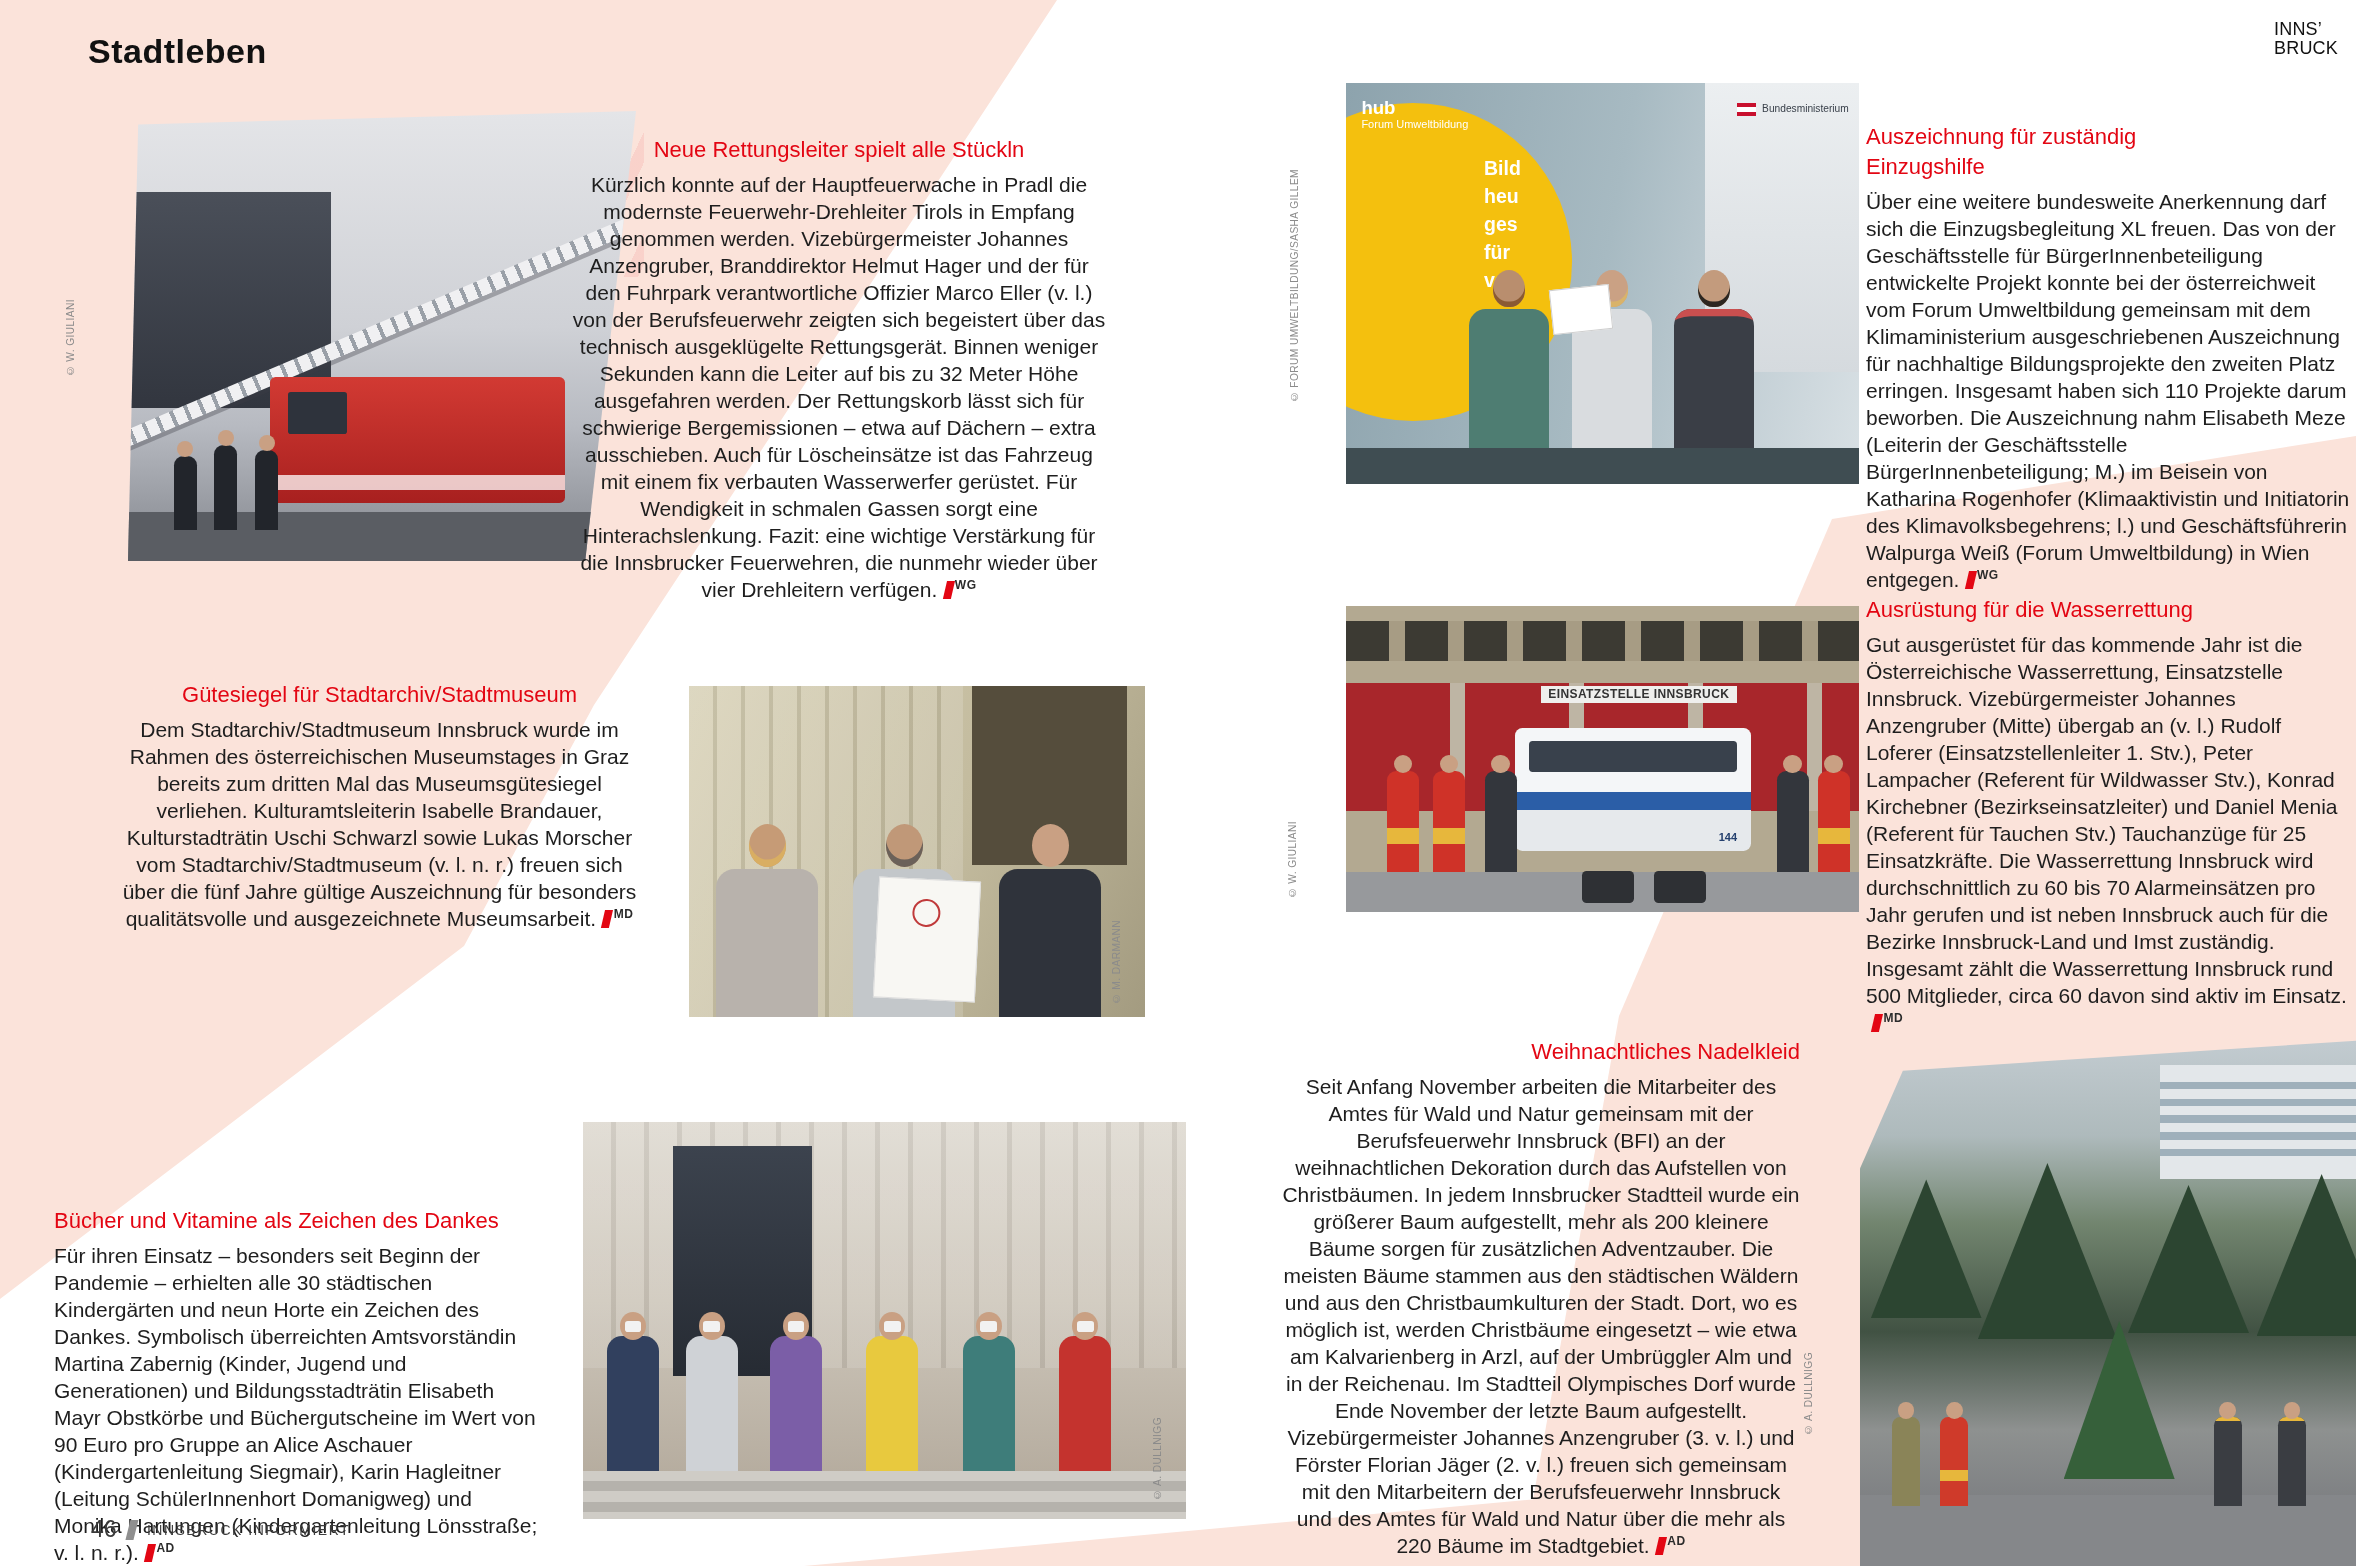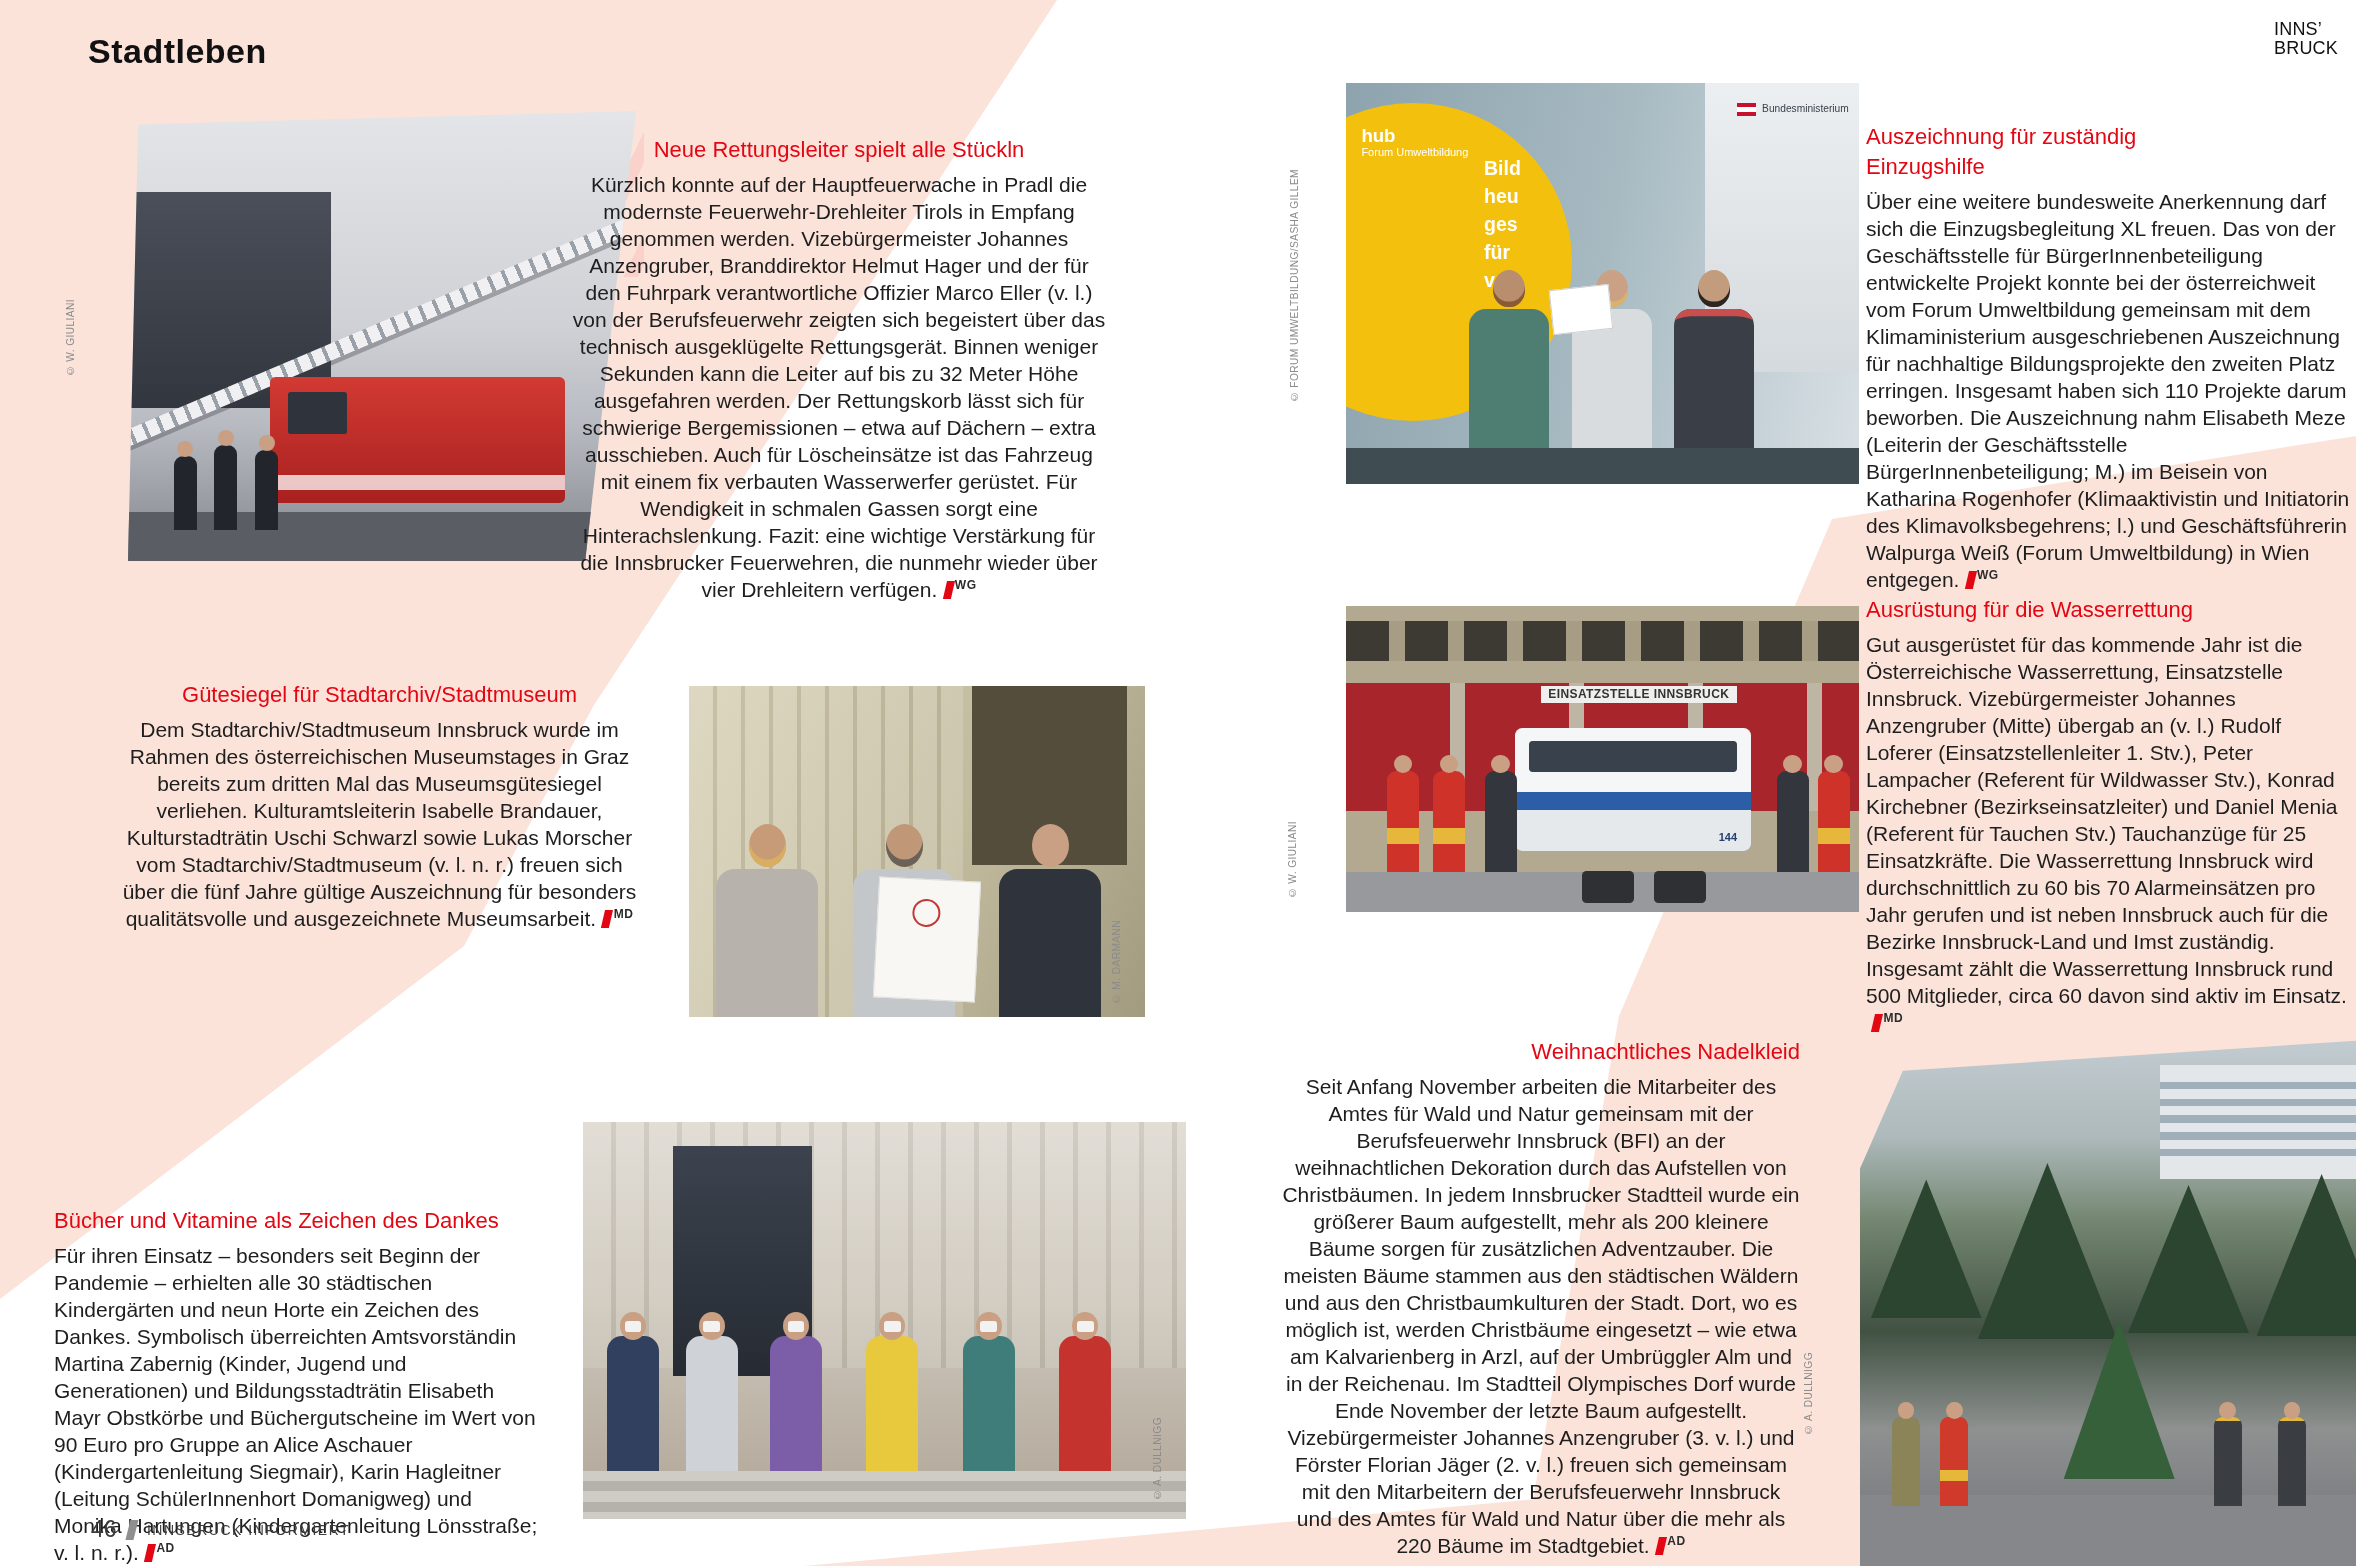--- a/index.html
+++ b/index.html
@@ -70,21 +70,21 @@
   .ph1-fig:before{content:"";position:absolute;top:-15px;left:3.7px;width:16px;height:16px;border-radius:50%;background:#c9a083;}
 
   
   .p2{left:1306px;top:68px;width:513px;height:401px;
       background:linear-gradient(100deg,#8da3ad,#a7bac2 50%,#c4d0d6 78%,#d8e0e4);}
   .ph2-panel{right:0;top:0;width:30%;height:72%;background:linear-gradient(180deg,#eceff1,#d5dade);}
   .ph2-floor{left:0;bottom:0;width:100%;height:9%;background:#3f4d52;}
   .ph2-circle{left:-18%;top:5%;width:62%;aspect-ratio:1/1;border-radius:50%;background:#f4c00e;}
   .ph2-words{position:absolute;right:16%;top:16%;color:#fff;font-weight:700;font-size:19.5px;line-height:28px;white-space:pre-line;text-align:left;}
   .ph2-hub{left:3%;top:4%;color:#fff;font-size:11px;line-height:13px;}
-  .ph2-hub b{display:block;font-size:18.6px;line-height:18.6px;margin-top:28px;}
+  .ph2-hub b{display:block;font-size:18.6px;line-height:18.6px;}
   .ph2-ministry{right:2%;top:5%;display:flex;gap:6.5px;align-items:flex-start;}
   .flag{width:18.6px;height:13px;background:linear-gradient(180deg,#c8102e 0 33%,#fff 33% 66%,#c8102e 66% 100%);}
   .ph2-ministry span{font-size:10.2px;color:#39404a;max-width:102px;line-height:12px;}
   .person{position:absolute;bottom:9%;width:80px;}
   .person .head{width:32px;height:37px;border-radius:50% 50% 46% 46%;margin:0 auto 1.9px;}
   .person .torso{width:80px;height:139px;border-radius:16.7px 16.7px 0 0;}
   .ph2-pa{left:24%;}  .ph2-pa .head{background:#b98e6e;box-shadow:0 -5.6px 0 #8a5a33 inset;} .ph2-pa .torso{background:#4e7d72;}
   .ph2-pb{left:44%;}  .ph2-pb .head{background:#caa184;box-shadow:0 -5.6px 0 #d9b36a inset;} .ph2-pb .torso{background:#d9dcdf;}
   .ph2-pc{left:64%;}  .ph2-pc .head{background:#c39b7d;box-shadow:0 -5.6px 0 #2c2620 inset;} .ph2-pc .torso{background:#3a3e46;box-shadow:0 24px 0 -16.7px #c94f4f inset;}
   .ph2-cert{left:40%;bottom:38%;width:58px;height:43px;background:#fff;border:0.9px solid #cfcfcf;transform:rotate(-6deg);}

